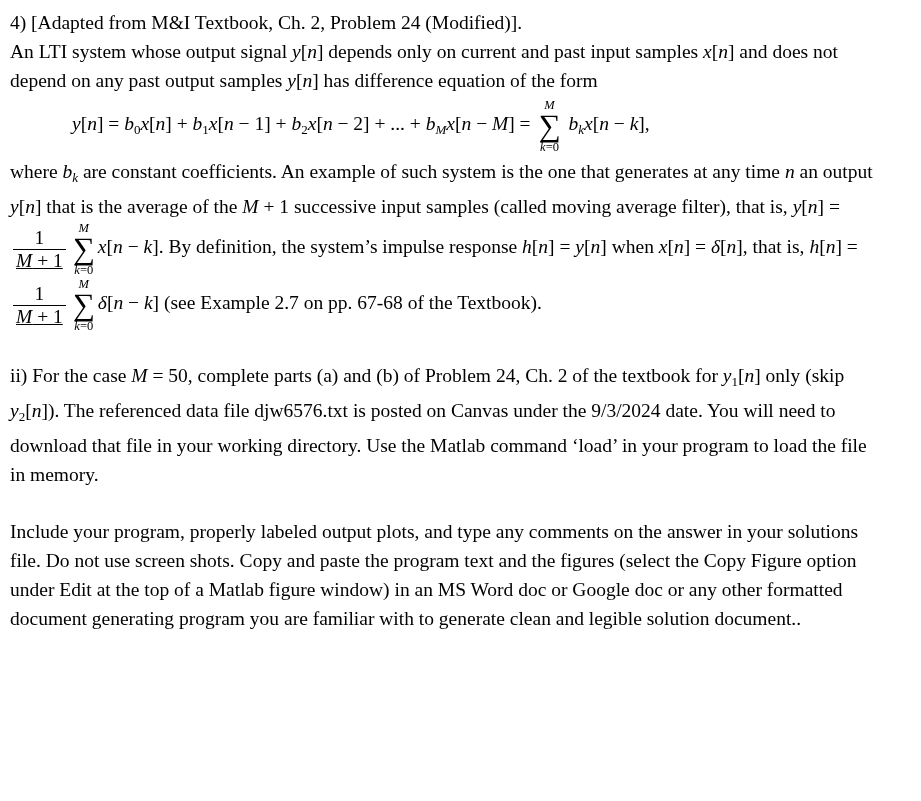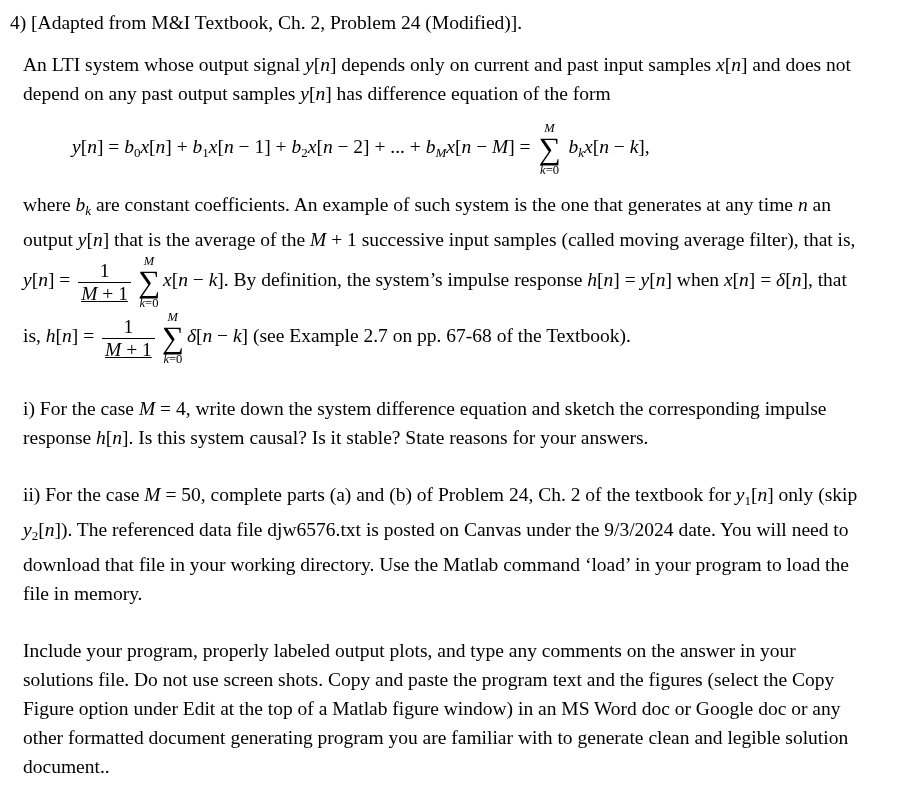--- a/index.html
+++ b/index.html
@@ -8,21 +8,21 @@
     height: 801px;
     box-sizing: border-box;
     background: #ffffff;
     color: #000000;
     font-family: "Liberation Serif", "DejaVu Serif", serif;
     font-size: 19.5px;
     line-height: 29px;
     padding: 8px 10px 0 10px;
     overflow: hidden;
   }
-  .para { margin: 13px; }
+  .para { margin: 0; }
   .heading { margin: 0; }
   .gap { margin-top: 28px; }
   .equation { margin: 3px 0 3px 62px; }
 
   
   .mv { font-style: italic; }
   .sub { font-size: 13px; vertical-align: -4px; }
   .frac { display: inline-block; vertical-align: middle; text-align: center; margin: 0 4px 0 3px; }
   .frac .num { display: block; line-height: 22px; padding: 0 3px; }
   .frac .den { display: block; line-height: 22px; padding: 0 3px; border-top: 1.4px solid #000; text-decoration: underline; }
@@ -31,16 +31,15 @@
   .sum .sigma { display: block; font-size: 31px; line-height: 28px; font-style: normal; }
 </style>
 </head>
 <body>
 
 <div class="page">
   <div class="heading">4) [Adapted from M&amp;I Textbook, Ch. 2, Problem 24 (Modified)].</div>
   <p class="para">An LTI system whose output signal <span class="mv">y</span><span>[</span><span class="mv">n</span><span>]</span> depends only on current and past input samples <span class="mv">x</span><span>[</span><span class="mv">n</span><span>]</span> and does not depend on any past output samples <span class="mv">y</span><span>[</span><span class="mv">n</span><span>]</span> has difference equation of the form</p>
   <div class="equation"><span class="mv">y</span><span>[</span><span class="mv">n</span><span>] = </span><span class="mv">b</span><span class="sub"><span>0</span></span><span class="mv">x</span><span>[</span><span class="mv">n</span><span>] + </span><span class="mv">b</span><span class="sub"><span>1</span></span><span class="mv">x</span><span>[</span><span class="mv">n</span><span> − 1] + </span><span class="mv">b</span><span class="sub"><span>2</span></span><span class="mv">x</span><span>[</span><span class="mv">n</span><span> − 2] + ... + </span><span class="mv">b</span><span class="sub"><span class="mv">M</span></span><span class="mv">x</span><span>[</span><span class="mv">n</span><span> − </span><span class="mv">M</span><span>] = </span><span class="sum"><span class="lim"><span class="mv">M</span></span><span class="sigma">∑</span><span class="lim"><span class="mv">k</span><span>=0</span></span></span><span> </span><span class="mv">b</span><span class="sub"><span class="mv">k</span></span><span class="mv">x</span><span>[</span><span class="mv">n</span><span> − </span><span class="mv">k</span><span>],</span></div>
   <p class="para">where <span class="mv">b</span><span class="sub"><span class="mv">k</span></span> are constant coefficients.  An example of such system is the one that generates at any time <span class="mv">n</span> an output <span class="mv">y</span><span>[</span><span class="mv">n</span><span>]</span>  that is the average of the <span class="mv">M</span><span> + 1</span> successive input samples (called moving average filter), that is, <span class="mv">y</span><span>[</span><span class="mv">n</span><span>] = </span><span class="frac"><span class="num"><span>1</span></span><span class="den"><span class="mv">M</span><span> + 1</span></span></span><span class="sum"><span class="lim"><span class="mv">M</span></span><span class="sigma">∑</span><span class="lim"><span class="mv">k</span><span>=0</span></span></span><span class="mv">x</span><span>[</span><span class="mv">n</span><span> − </span><span class="mv">k</span><span>]</span>.  By definition, the system’s impulse response <span class="mv">h</span><span>[</span><span class="mv">n</span><span>] = </span><span class="mv">y</span><span>[</span><span class="mv">n</span><span>]</span> when <span class="mv">x</span><span>[</span><span class="mv">n</span><span>] = </span><span class="mv">δ</span><span>[</span><span class="mv">n</span><span>]</span>, that is, <span class="mv">h</span><span>[</span><span class="mv">n</span><span>] = </span><span class="frac"><span class="num"><span>1</span></span><span class="den"><span class="mv">M</span><span> + 1</span></span></span><span class="sum"><span class="lim"><span class="mv">M</span></span><span class="sigma">∑</span><span class="lim"><span class="mv">k</span><span>=0</span></span></span><span class="mv">δ</span><span>[</span><span class="mv">n</span><span> − </span><span class="mv">k</span><span>]</span> (see Example 2.7 on pp. 67-68 of the Textbook).</p>
-  <p class="para gap">i) For the case <span class="mv">M</span> = 4, write down the system difference equation and sketch the corresponding impulse response <span class="mv">h</span><span>[</span><span class="mv">n</span><span>]</span>. Is this system causal? Is it stable?  State reasons for your answers.</p>
   <p class="para gap">ii) For the case <span class="mv">M</span> = 50, complete parts (a) and (b) of Problem 24, Ch. 2 of the textbook for <span class="mv">y</span><span class="sub"><span>1</span></span><span>[</span><span class="mv">n</span><span>]</span> only (skip <span class="mv">y</span><span class="sub"><span>2</span></span><span>[</span><span class="mv">n</span><span>]</span>). The referenced data file djw6576.txt is posted on Canvas under the 9/3/2024 date. You will need to download that file in your working directory. Use the Matlab command ‘load’ in your program to load the file in memory.</p>
   <p class="para gap">Include your program, properly labeled output plots, and type any comments on the answer in your solutions file. Do not use screen shots.  Copy and paste the program text and the figures (select the Copy Figure option under Edit at the top of a Matlab figure window) in an MS Word doc or Google doc or any other formatted document generating program you are familiar with to generate clean and legible solution document..</p>
 </div>
 
 </body></html>

